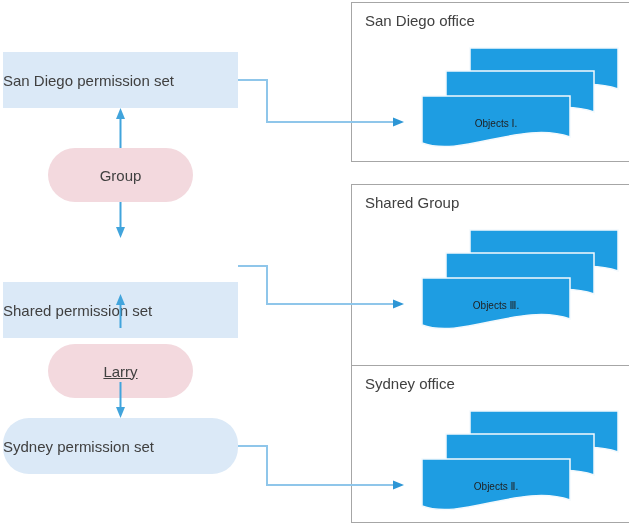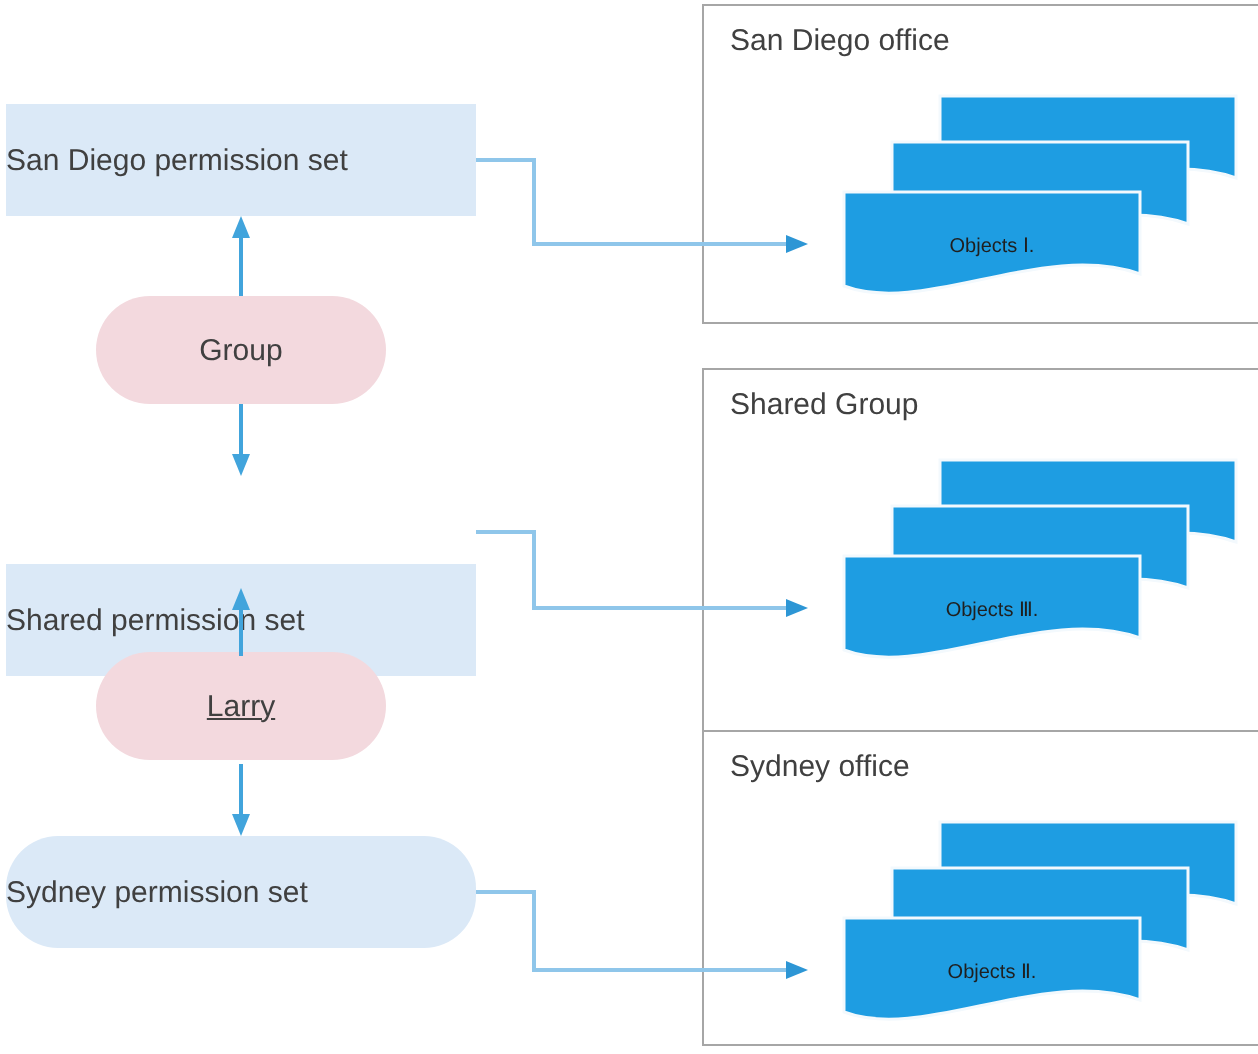--- a/index.html
+++ b/index.html
@@ -45,21 +45,21 @@
     height: 54px;
     background: var(--c-user-pill, #f3d9de);
     border-radius: 27px;
     display: flex;
     align-items: center;
     justify-content: center;
     font-size: 15px;
     z-index: 2;
   }
   #pill-0 { top: 148px; }
-  #pill-1 { top: 326px; text-decoration: underline; }
+  #pill-1 { top: 344px; text-decoration: underline; }
   .office {
     position: absolute;
     left: 335px;
     width: 289px;
     box-sizing: border-box;
     border: 1px solid var(--c-container-border, #a6a6a6);
     background: #ffffff;
     z-index: 1;
     margin-left: 16px;
   }

